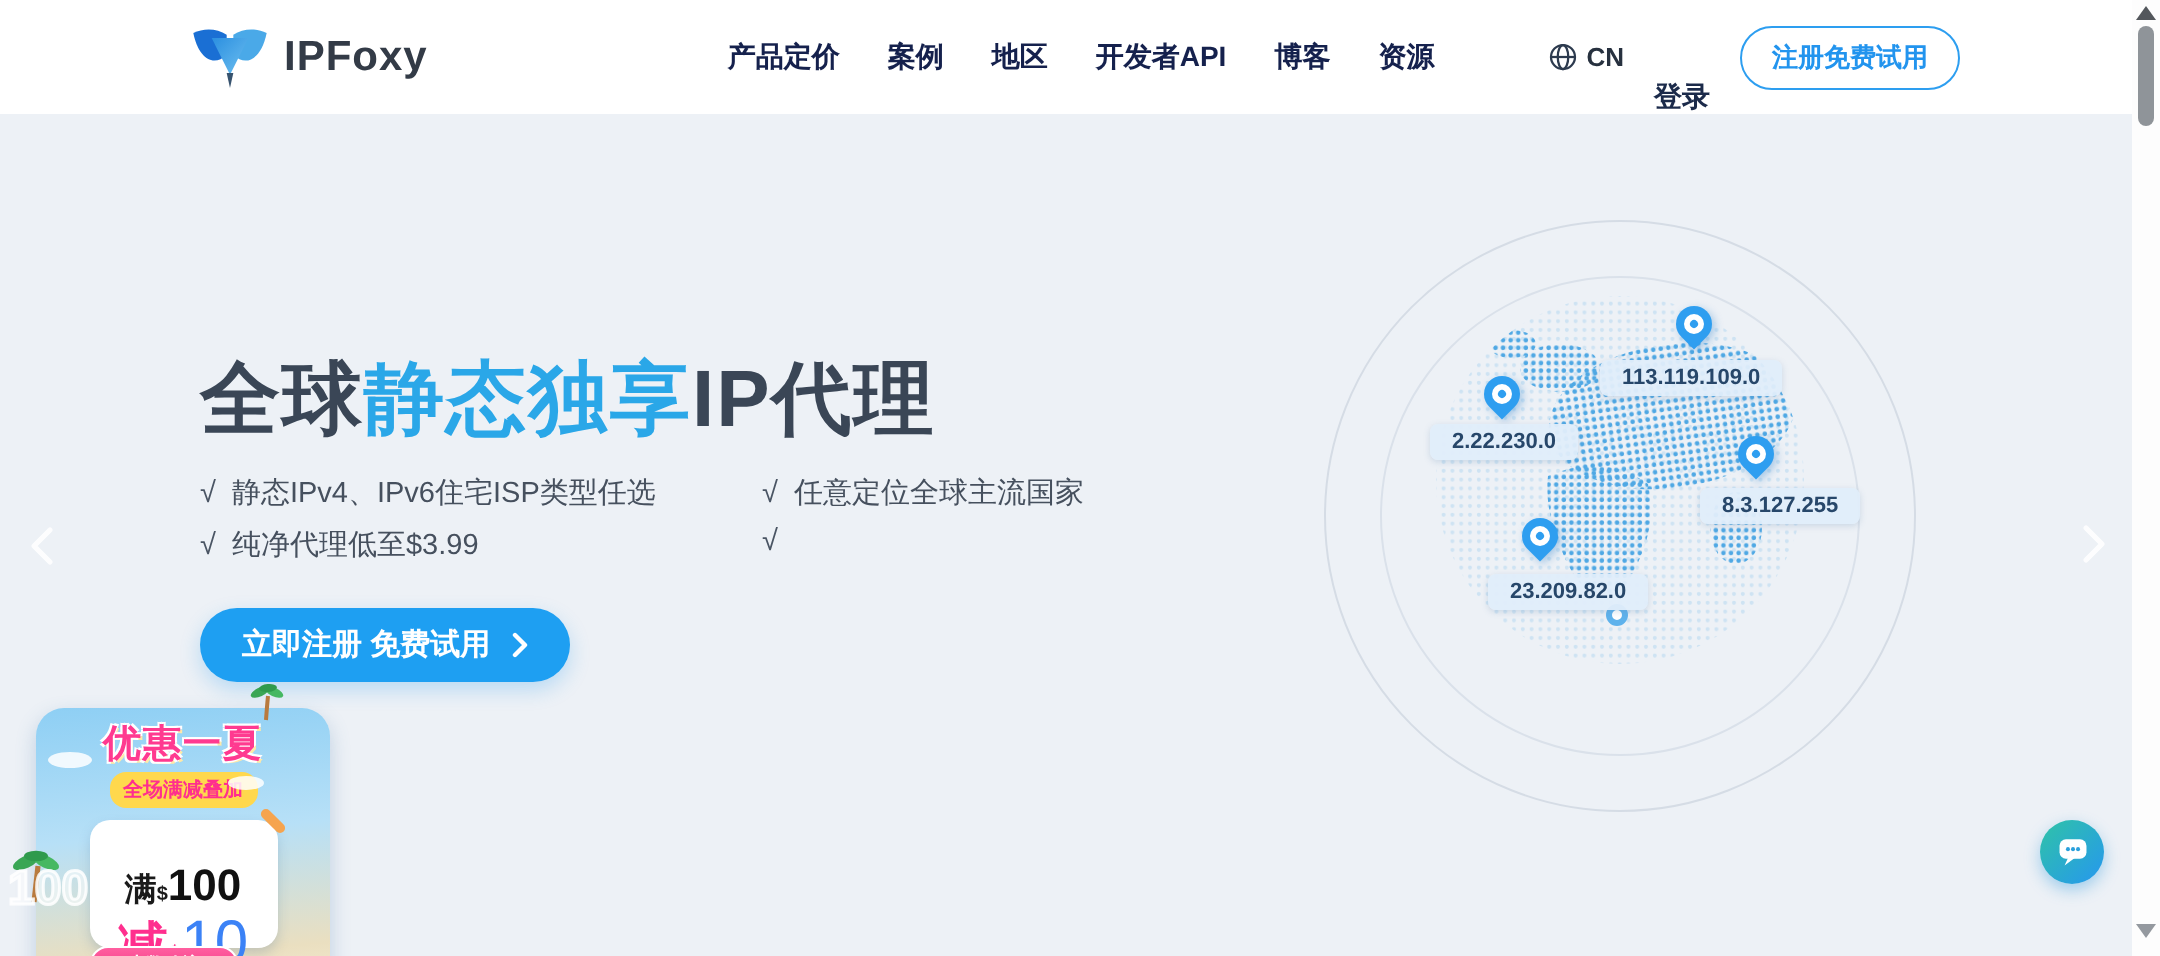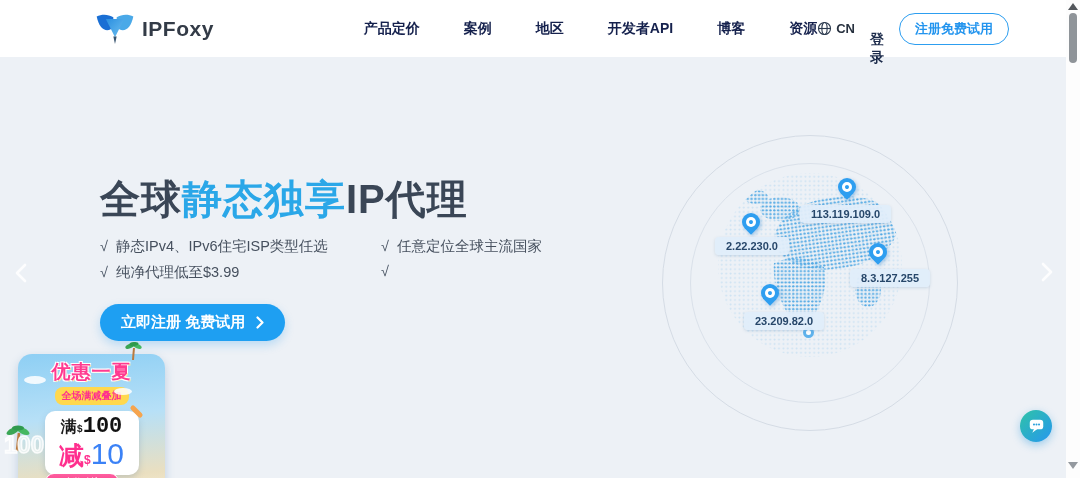--- a/index.html
+++ b/index.html
@@ -9,21 +9,21 @@
     background:#fff; font-family:"Liberation Sans", sans-serif;
   }
 
   
   .nav {
     position:absolute; top:0; left:0; width:1080px; height:57px;
     background:#fff; display:flex; align-items:center; z-index:20;
   }
   .logo { display:flex; align-items:center; gap:7px; margin-left:95px; cursor:pointer; }
   .logo-text { font-size:21px; font-weight:800; color:#333b47; letter-spacing:.5px; }
-  .menu { display:flex; gap:44px; margin-left:150px; }
+  .menu { display:flex; gap:24px; margin-left:150px; }
   .menu-item { font-size:14px; font-weight:700; color:#15214d; cursor:pointer; white-space:nowrap; }
   .nav-right { margin-left:auto; margin-right:100px; display:flex; align-items:center; gap:15px; }
   .lang { display:flex; align-items:center; gap:4px; font-size:13px; font-weight:700; color:#27313f; cursor:pointer;justify-content:flex-end; }
   .login { font-size:14px; font-weight:700; color:#1b2a4a; cursor:pointer;margin-top:40px; }
   .signup-btn {
     border:1px solid #2d9ef0; color:#2294ee; background:#fff;
     border-radius:16px; font-size:13px; font-weight:600;
     padding:6px 15px; cursor:pointer; white-space:nowrap;text-align:center;
   }
 
@@ -43,21 +43,21 @@
     background:#1e9ff2; border:none; border-radius:19px;
     color:#fff; font-size:15px; font-weight:700; cursor:pointer;
     box-shadow:0 4px 10px rgba(30,150,240,.25); white-space:nowrap;
     font-family:"Liberation Sans", sans-serif;
   }
   .carousel-chevron { position:absolute; width:18px; height:22px; cursor:pointer; opacity:.9; }
   .chev-left  { left:12px;  top:205px; }
   .chev-right { left:1038px; top:204px; }
 
   
-  .globe-wrap { position:absolute; left:660px; top:76px; width:300px; height:300px; }
+  .globe-wrap { position:absolute; left:660px; top:51px; width:300px; height:300px; }
   .ring { position:absolute; border-radius:50%; }
   .ring-outer { inset:2px;  border:1px solid #d5dce5; }
   .ring-inner { inset:30px; border:1px solid #dae1ea; }
   .globe-svg { position:absolute; left:56px; top:38px; }
   .pin {
     position:absolute; width:18px; height:18px; background:#2e9ef0;
     border-radius:50% 50% 50% 0; transform:rotate(-45deg);
     box-shadow:0 2px 4px rgba(30,120,200,.35);
   }
   .pin::after  { content:""; position:absolute; inset:4px; background:#fff; border-radius:50%; }
@@ -93,21 +93,21 @@
     text-shadow:-1px -1px 0 #fff, 1px -1px 0 #fff, -1px 1px 0 #fff, 1px 1px 0 #ffe9a8;
   }
   .promo-subtitle {
     display:inline-block; margin-top:1px; background:#ffd84d; color:#ff2f8e;
     font-size:10px; font-weight:800; padding:2px 7px; border-radius:8px;
   }
   .promo-card {
     position:relative; width:94px; height:64px; margin:6px auto 0;
     background:#fff; border-radius:10px; box-shadow:0 3px 6px rgba(80,120,160,.25);
   }
-  .pc-row1 { padding-top:5px; line-height:22px; white-space:nowrap;font-family:Liberation Mono, monospace; }
+  .pc-row1 { padding-top:22px; line-height:22px; white-space:nowrap; }
   .pc-over   { font-size:16px; font-weight:900; color:#1a1a1a; }
   .pc-cur-s  { font-size:10px; font-weight:800; color:#1a1a1a; }
   .pc-amt    { font-size:22px; font-weight:900; color:#111; }
   .pc-row2 { margin-top:-3px; line-height:32px; white-space:nowrap; }
   .pc-minus  { font-size:25px; font-weight:900; color:#ff2f8e; }
   .pc-cur-p  { font-size:12px; font-weight:800; color:#ff2f8e; }
   .pc-amt-p  { font-size:30px; font-weight:400; color:#3b82f6; }
   .pencil { position:absolute; right:-5px; top:-2px; width:15px; height:5px; background:#f6a44e; border-radius:3px; transform:rotate(45deg); }
   .fine-print { margin-top:2px; font-size:8px; color:#6f6a55; transform:scale(.7); opacity:.85; white-space:nowrap; }
   .promo-btn {

